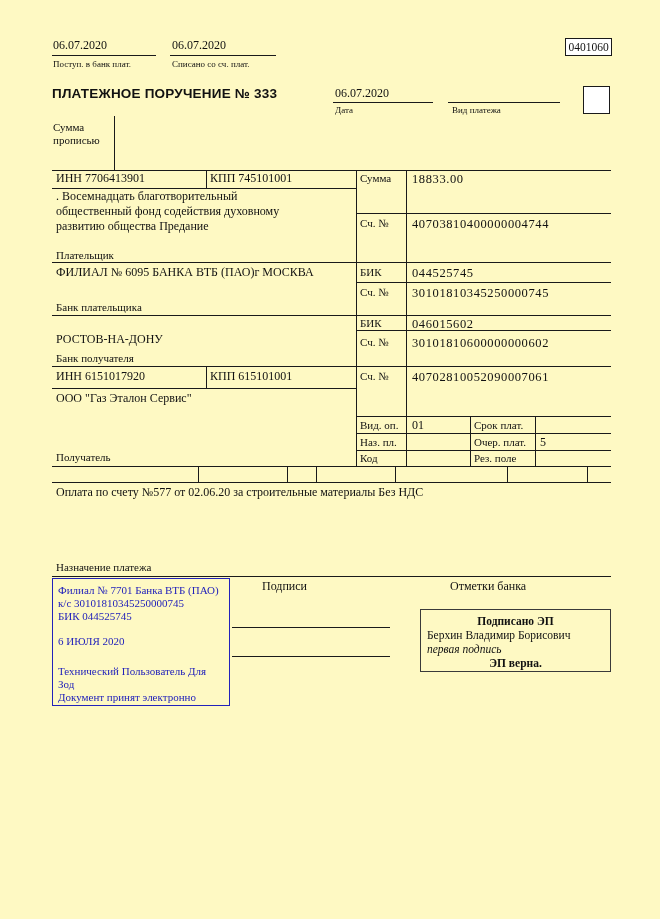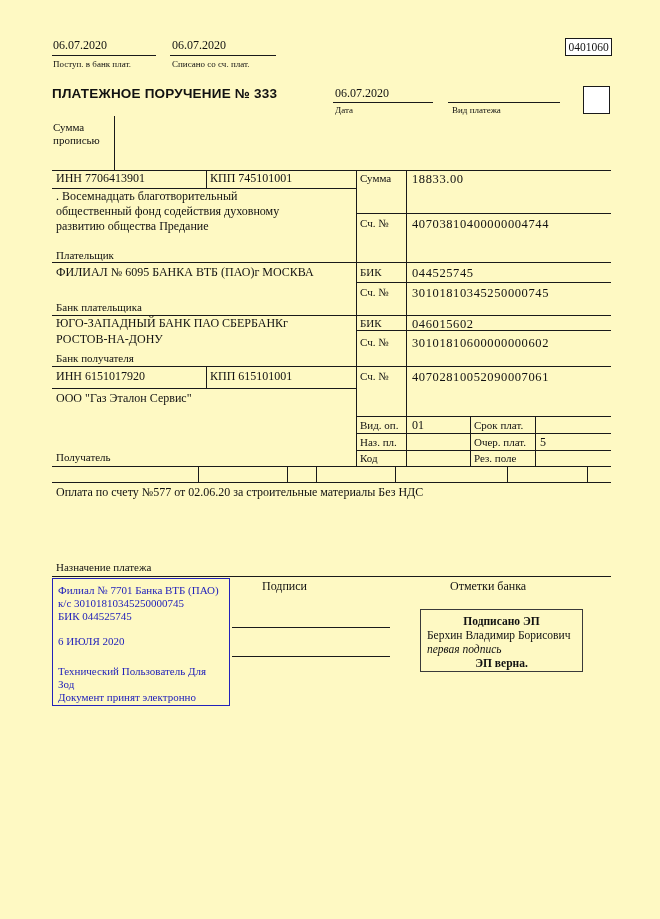--- a/index.html
+++ b/index.html
@@ -10,21 +10,21 @@
   .lbl{font-size:9px;}
   .sec{font-size:11px;}
   .cell{font-size:11px;}
   .hl{position:absolute;height:1px;background:#1a1a1a;}
   .vl{position:absolute;width:1px;background:#1a1a1a;}
   .box{position:absolute;border:1.5px solid #1a1a1a;background:#fff;}
   .title{font-family:"Liberation Sans", sans-serif;font-weight:bold;font-size:13.5px;letter-spacing:.2px;}
   .stamp{position:absolute;left:52px;top:578px;width:178px;height:128px;border:1.5px solid #2222bb;
          color:#2222bb;font-size:11px;line-height:13px;padding:5px 4px 0 5px;box-sizing:border-box;}
   .stamp div{white-space:nowrap;}
-  .esign{position:absolute;left:420px;top:609px;width:163px;height:63px;border:1.5px solid #3a3a3a;
+  .esign{position:absolute;left:420px;top:609px;width:191px;height:63px;border:1.5px solid #3a3a3a;
          font-size:11.5px;line-height:14px;padding:4px 6px;box-sizing:border-box;}
 </style>
 </head>
 <body>
 
 <div class="canvas">
 
   <div class="t" style="left:53px;top:39px">06.07.2020</div>
   <div class="hl" style="left:52px;top:55px;width:104px"></div>
   <div class="t lbl" style="left:53px;top:59px">Поступ. в банк плат.</div>
@@ -91,21 +91,20 @@
   <div class="t num" style="left:412px;top:217px">40703810400000004744</div>
   <div class="t sec" style="left:56px;top:249px">Плательщик</div>
 
   <div class="t" style="left:56px;top:266px">ФИЛИАЛ № 6095 БАНКА ВТБ (ПАО)г МОСКВА</div>
   <div class="t cell" style="left:360px;top:266px">БИК</div>
   <div class="t num" style="left:412px;top:266px">044525745</div>
   <div class="t cell" style="left:360px;top:286px">Сч. №</div>
   <div class="t num" style="left:412px;top:286px">30101810345250000745</div>
   <div class="t sec" style="left:56px;top:301px">Банк плательщика</div>
 
-  <div class="t" style="left:56px;top:317px">ЮГО-ЗАПАДНЫЙ БАНК ПАО СБЕРБАНКг</div>
   <div class="t" style="left:56px;top:333px">РОСТОВ-НА-ДОНУ</div>
   <div class="t cell" style="left:360px;top:317px">БИК</div>
   <div class="t num" style="left:412px;top:317px">046015602</div>
   <div class="t cell" style="left:360px;top:336px">Сч. №</div>
   <div class="t num" style="left:412px;top:336px">30101810600000000602</div>
   <div class="t sec" style="left:56px;top:352px">Банк получателя</div>
 
   <div class="t" style="left:56px;top:370px">ИНН 6151017920</div>
   <div class="t" style="left:210px;top:370px">КПП 615101001</div>
   <div class="t cell" style="left:360px;top:370px">Сч. №</div>

